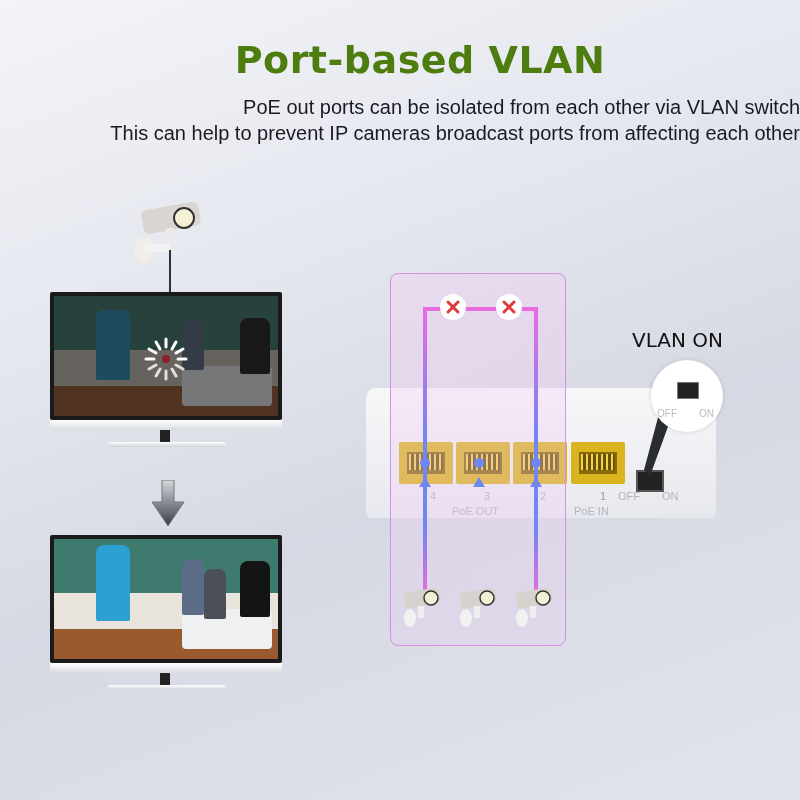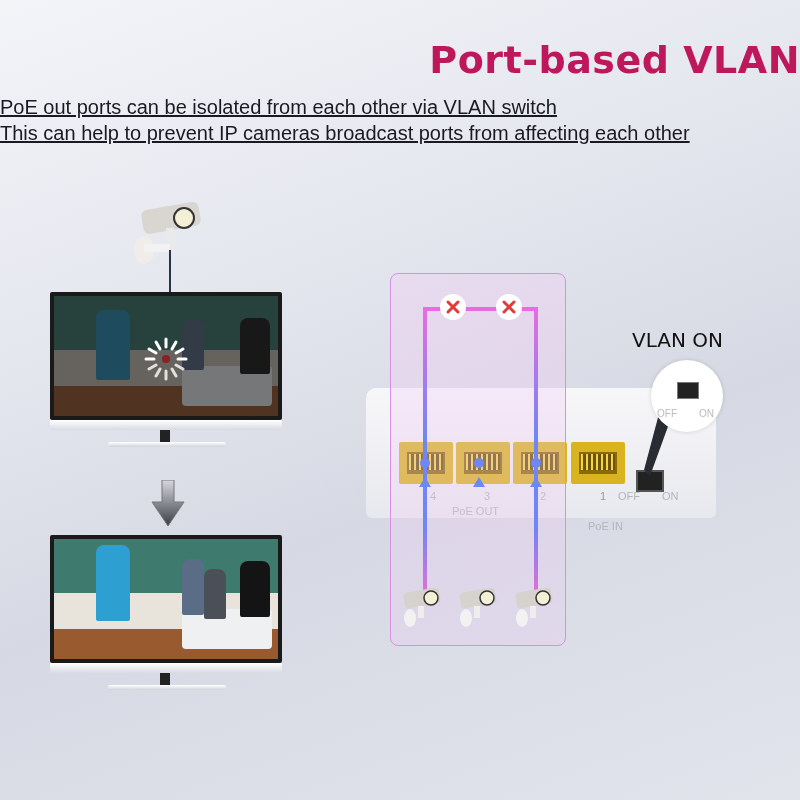--- a/index.html
+++ b/index.html
@@ -1,20 +1,20 @@
 <!DOCTYPE html>
 <html><head>
 <meta charset="utf-8">
 <style>
   html,body{margin:0;padding:0;}
   body{width:800px;height:800px;position:relative;overflow:hidden;
     background:linear-gradient(160deg,#f3f4f8 0%,#e4e6ee 35%,#d6d9e3 60%,#e2e4ec 100%);
     font-family:"Liberation Sans",sans-serif;}
-  .title{position:absolute;left:0;right:0;top:38px;text-align:right;font-family:"DejaVu Sans",sans-serif;font-weight:bold;font-size:38px;color:#be185d;letter-spacing:0.5px;padding-left:40px;}
-  .sub{position:absolute;left:0;right:0;text-align:left;font-size:20px;color:#1a1a22;text-decoration:underline;}
+  .title{position:absolute;left:0;right:0;top:38px;text-align:center;font-family:"DejaVu Sans",sans-serif;font-weight:bold;font-size:38px;color:#4d7c0f;letter-spacing:0.5px;padding-left:40px;}
+  .sub{position:absolute;left:0;right:0;text-align:right;font-size:20px;color:#1a1a22;}
   .sub1{top:96px;}
   .sub2{top:122px;}
   .abs{position:absolute;}
   
   .monitor{position:absolute;left:50px;width:232px;}
   .screen{position:absolute;left:0;top:0;width:232px;height:128px;background:#1a1a1a;border-radius:2px;}
   .screen-inner{position:absolute;left:4px;top:4px;right:4px;bottom:4px;overflow:hidden;}
   .bezel{position:absolute;left:0;top:128px;width:232px;height:10px;background:linear-gradient(#ffffff,#d8dbe2);border-radius:0 0 2px 2px;}
   .neck{position:absolute;left:110px;top:138px;width:10px;height:12px;background:#222;}
   .base{position:absolute;left:58px;top:150px;width:118px;height:5px;background:linear-gradient(#fff,#cfd3db);border-radius:2px;}
@@ -139,21 +139,21 @@
 <div class="port" style="left:571px;">
     <div class="hole"></div>
     <div class="pins"></div>
   </div>
 
 <span class="plabel" style="left:430px;top:490px;">4</span>
 <span class="plabel" style="left:484px;top:490px;">3</span>
 <span class="plabel" style="left:540px;top:490px;">2</span>
 <span class="plabel" style="left:600px;top:490px;color:#999;">1</span>
 <span class="plabel" style="left:452px;top:505px;">PoE OUT</span>
-<span class="plabel" style="left:588px;top:505px;margin-top:15px;">PoE IN</span>
+<span class="plabel" style="left:574px;top:505px;">PoE IN</span>
 <span class="plabel" style="left:618px;top:490px;">OFF</span>
 <span class="plabel" style="left:662px;top:490px;">ON</span>
 
 <div class="switch"></div>
 
 <svg style="left:640px;top:410px;" width="40" height="70" viewBox="0 0 40 70">
   <polygon points="20,0 34,0 10,66 4,60" fill="#2a2c33"></polygon>
 </svg>
 <div class="bubble">
   <div class="sw"></div>

